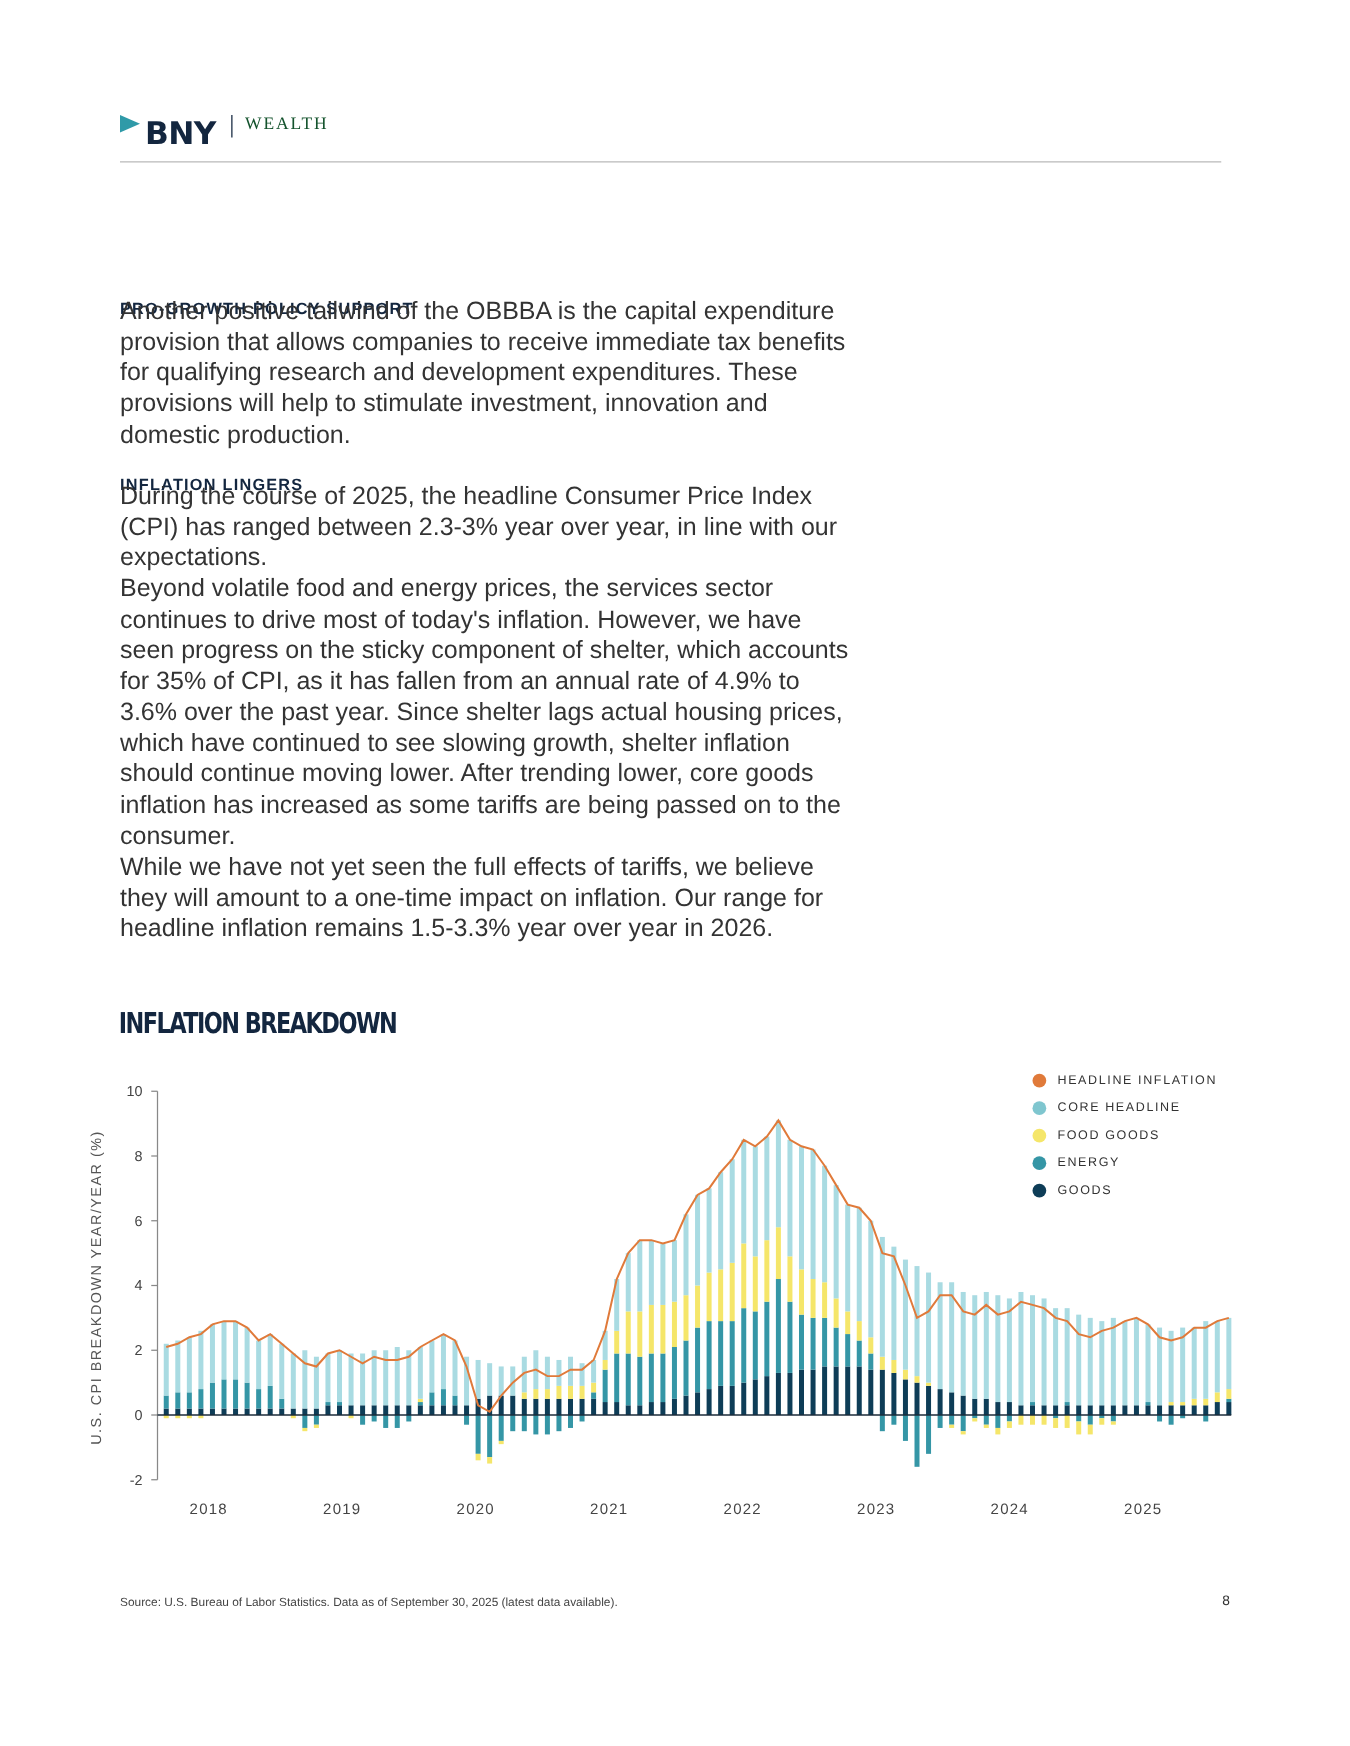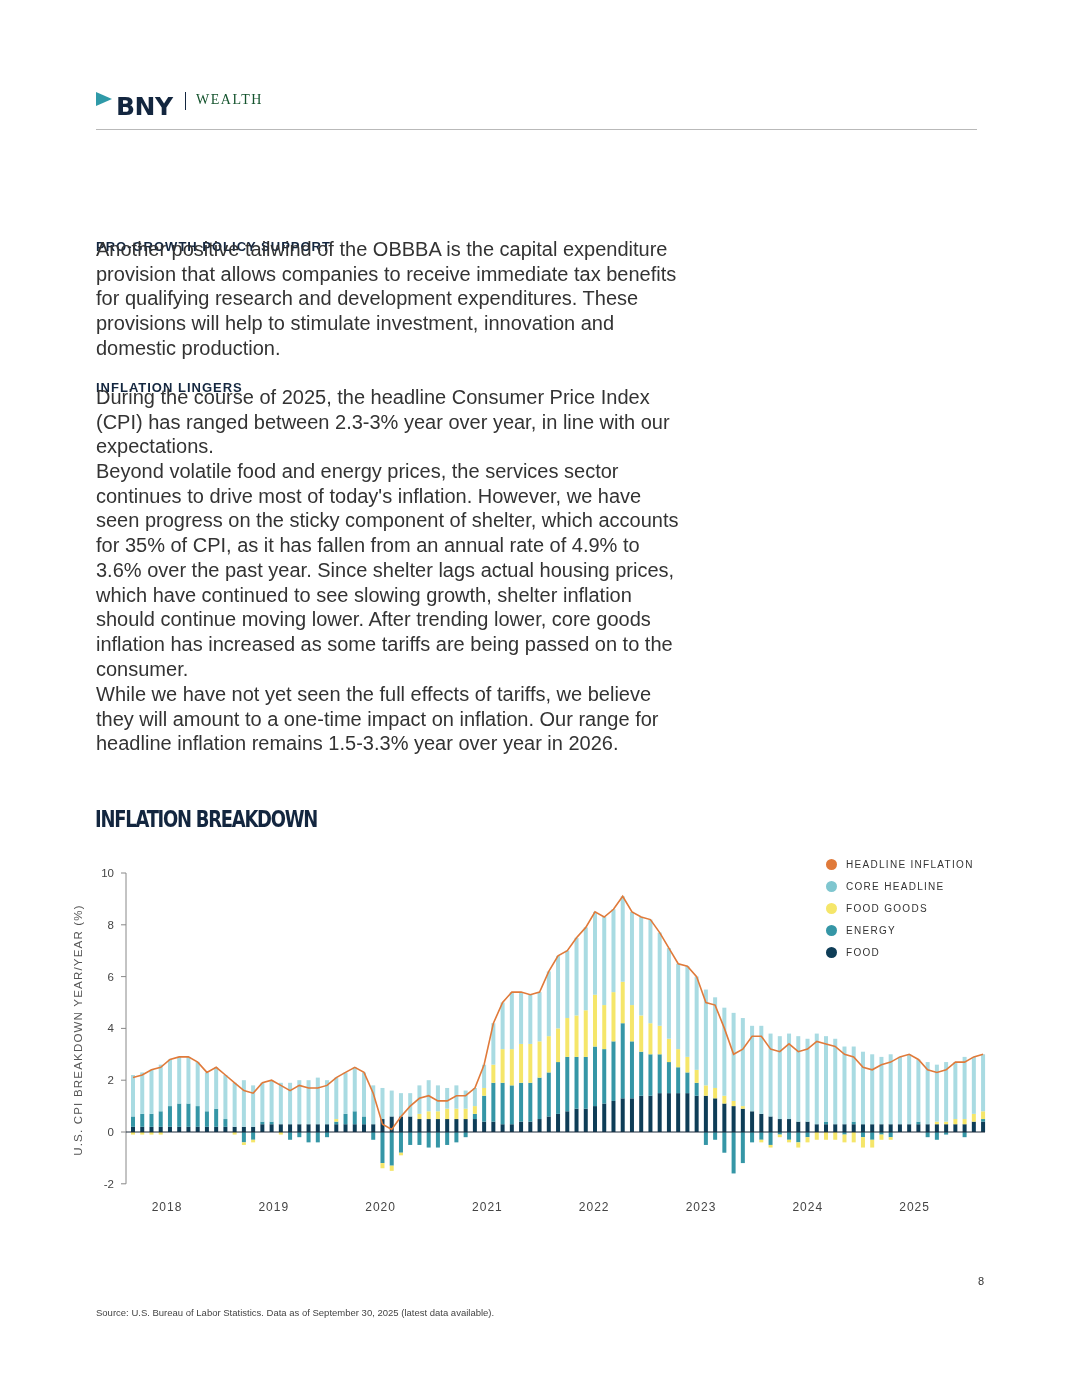--- a/index.html
+++ b/index.html
@@ -23,21 +23,21 @@
 
   #chart { position: absolute; left: 0; top: 840px; }
 
   .legend { position: absolute; left: 826px; top: 853px; }
   .legend-item { display: flex; align-items: center; height: 22px; }
   .legend-dot { width: 11px; height: 11px; border-radius: 50%; margin-right: 9px; }
   .legend-label { font-size: 10px; letter-spacing: 1.3px; color: #333; }
 
   .y-title { position: absolute; left: 78px; top: 1030px; transform: translate(-50%, -50%) rotate(-90deg); font-size: 11.5px; letter-spacing: 1.2px; color: #555; white-space: nowrap; }
 
-  .source { position: absolute; left: 96px; top: 1277px; font-size: 9.5px; color: #444; margin-top: 30px; }
+  .source { position: absolute; left: 96px; top: 1277px; font-size: 9.5px; color: #444; }
   .page-num { position: absolute; right: 96px; top: 1275px; font-size: 11px; color: #333; }
 </style>
 </head>
 <body>
 
 <div class="header">
   <div class="logo">
     <div class="logo-arrow"></div>
     <span class="logo-text">BNY</span>
     <span class="logo-sep"></span>
@@ -468,18 +468,18 @@
   <div class="legend-item">
     <span class="legend-dot" style="background:#f5e66a"></span>
     <span class="legend-label">FOOD GOODS</span>
   </div>
   <div class="legend-item">
     <span class="legend-dot" style="background:#3596a6"></span>
     <span class="legend-label">ENERGY</span>
   </div>
   <div class="legend-item">
     <span class="legend-dot" style="background:#0e3d57"></span>
-    <span class="legend-label">FOOD</span>
+    <span class="legend-label">GOODS</span>
   </div>
 </div>
 
 <div class="source">Source: U.S. Bureau of Labor Statistics. Data as of September 30, 2025 (latest data available).</div>
 <div class="page-num">8</div>
 
 </body></html>

